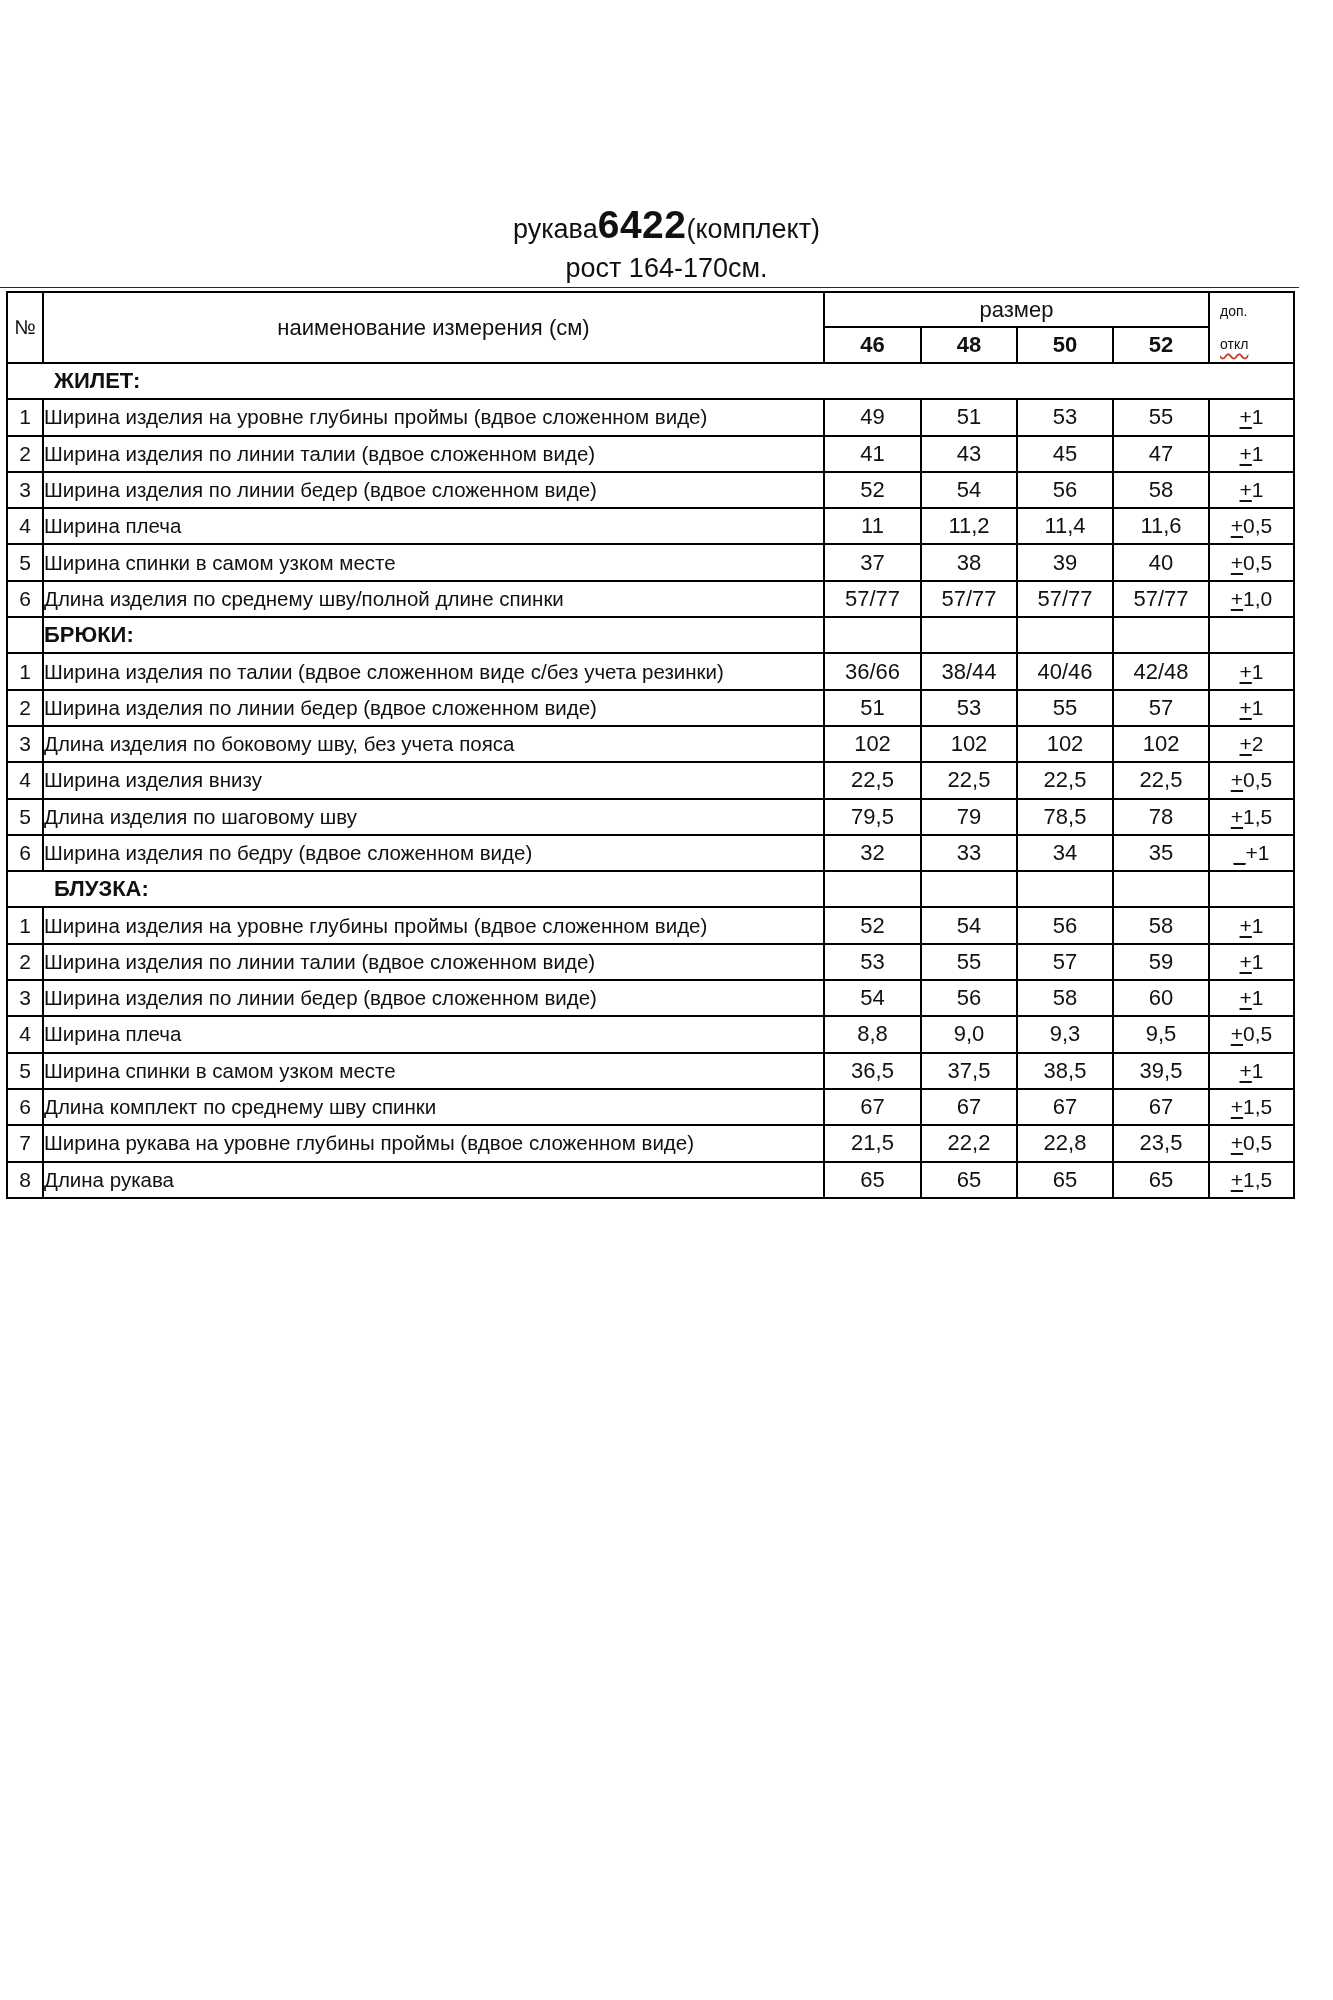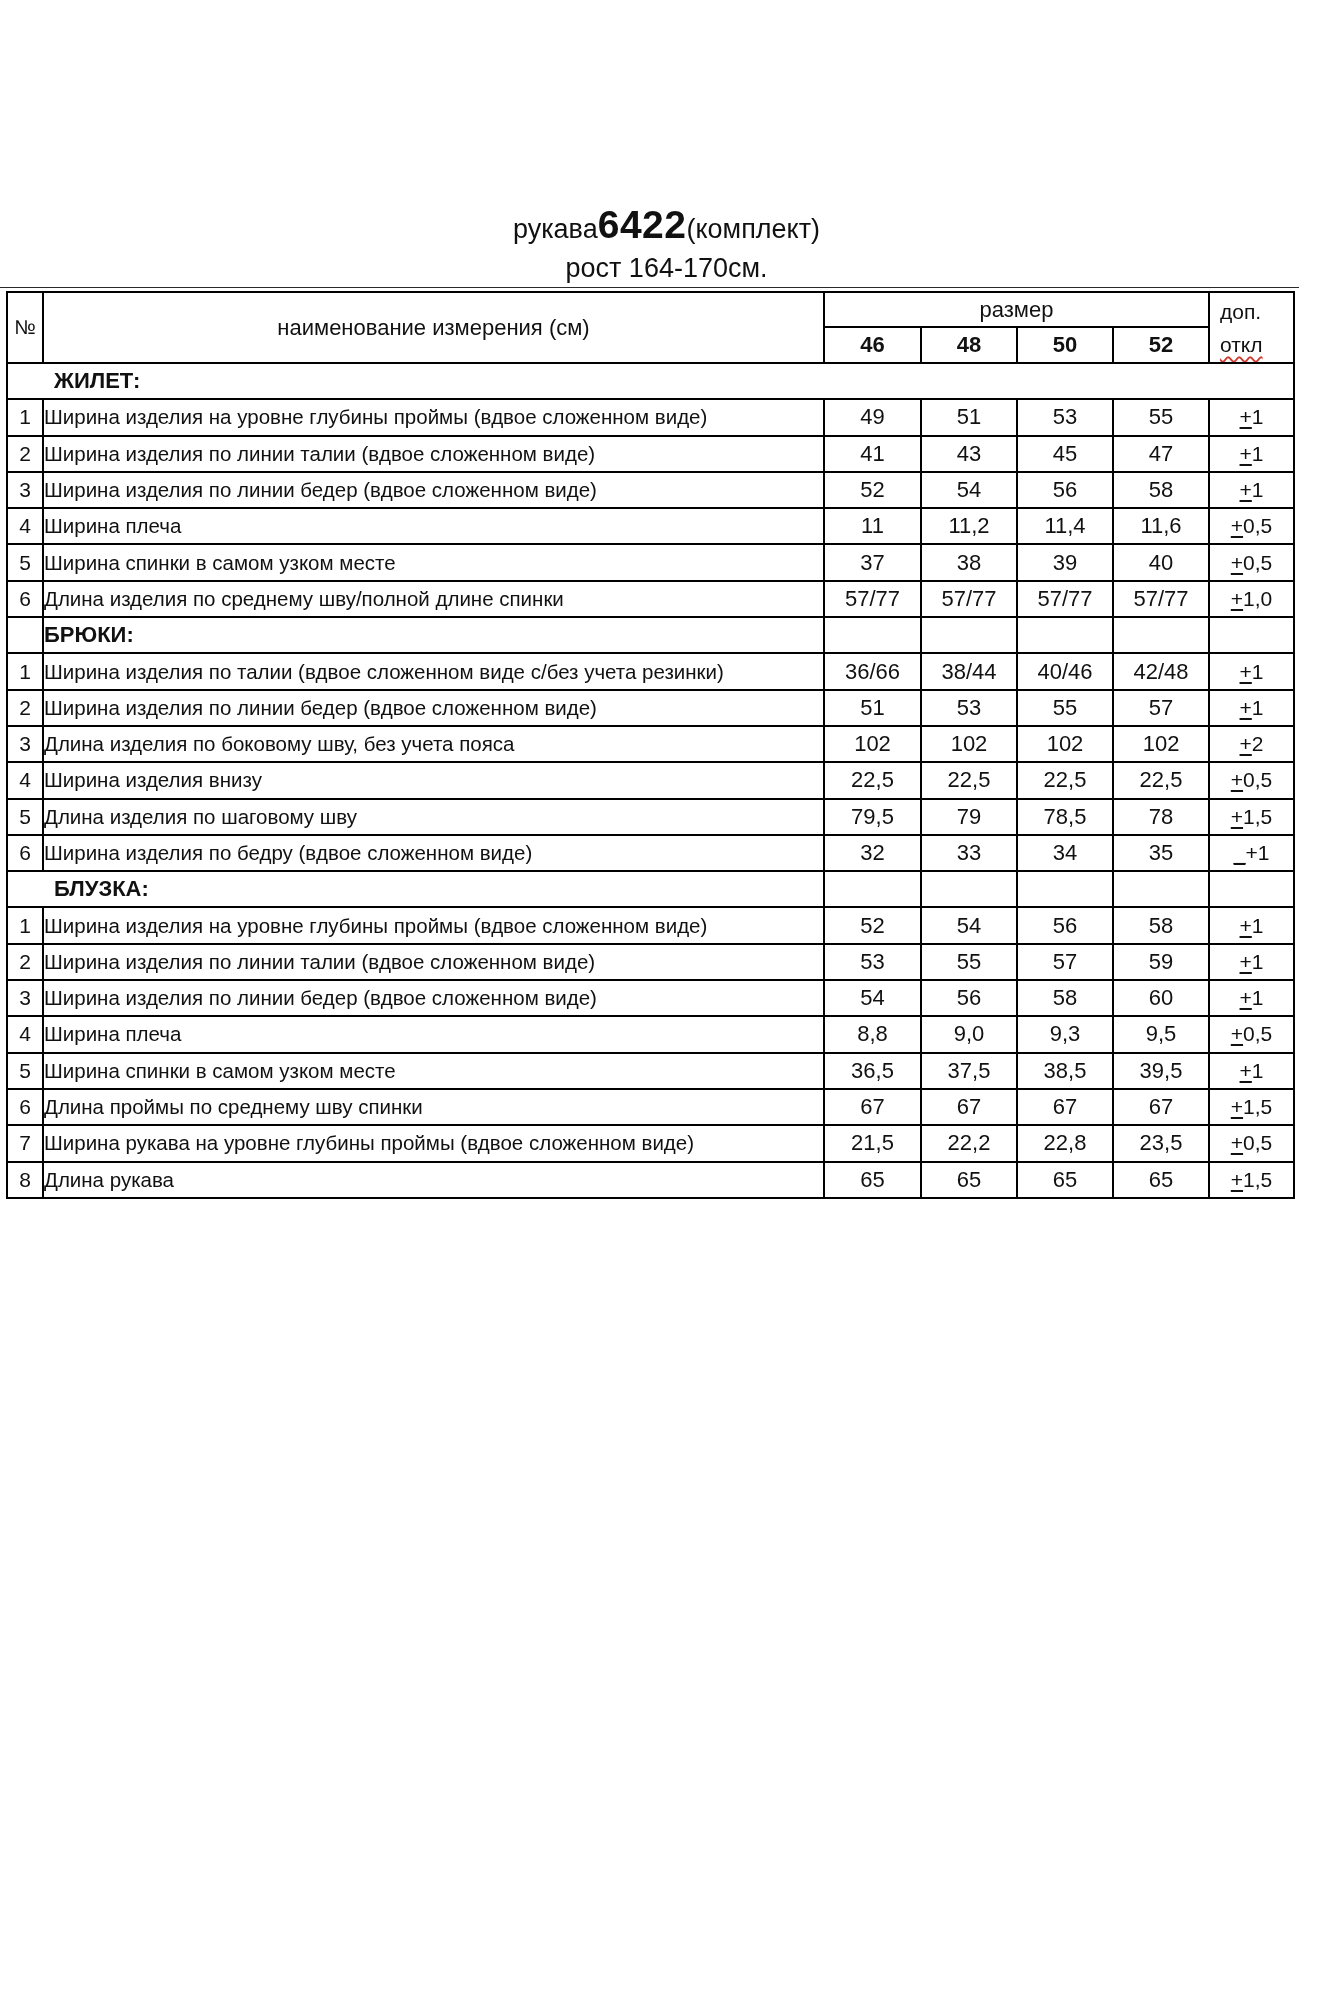--- a/index.html
+++ b/index.html
@@ -21,21 +21,21 @@
   table.spec th, table.spec td{border:2px solid #000;padding:0;vertical-align:middle;overflow:hidden;}
   thead tr.h1{height:35px;}
   thead tr.h2{height:36px;}
   tbody tr{height:36.3px;}
 
   th{font-weight:normal;}
   th.num-h{font-size:20px;text-align:center;vertical-align:top;padding-top:4px;}
   th.name-h{font-size:22px;text-align:center;vertical-align:top;padding-top:4px;margin-left:15px;}
   th.size-group-h{font-size:22px;text-align:center;}
   th.size-th{font-weight:bold;font-size:22px;text-align:center;border-radius:10px;}
-  th.dop-h{font-size:21px;text-align:left;vertical-align:middle;}
+  th.dop-h{font-size:14px;text-align:left;vertical-align:middle;}
   th.dop-h div{padding-left:10px;line-height:33px;white-space:nowrap;}
   .squiggle{text-decoration-line:underline;text-decoration-style:wavy;text-decoration-color:#cf3b2f;text-decoration-thickness:2px;text-underline-offset:4px;}
 
   td.numcell{font-size:21px;text-align:center;}
   td.name{font-size:20.5px;text-align:left;padding-left:10px;padding-right:6px;white-space:nowrap;}
   td.val{font-size:22px;text-align:center;white-space:nowrap;}
   td.dop{font-size:21px;text-align:center;white-space:nowrap;}
   td.section-label{font-weight:bold;font-size:22px;text-align:left;padding-left:10px;white-space:nowrap;margin-top:45px;}
   td.section-label.indented{padding-left:46px;}
   .pm-u{text-decoration:underline;text-decoration-thickness:2px;text-underline-offset:3px;}
@@ -248,21 +248,21 @@
           <td class="numcell">5</td>
           <td class="name">Ширина спинки в самом узком месте</td>
           <td class="val">36,5</td>
           <td class="val">37,5</td>
           <td class="val">38,5</td>
           <td class="val">39,5</td>
           <td class="dop"><span class="pm-u">+</span>1</td>
         </tr>
         <tr>
           <td class="numcell">6</td>
-          <td class="name">Длина проймы по среднему шву спинки</td>
+          <td class="name">Длина комплект по среднему шву спинки</td>
           <td class="val">67</td>
           <td class="val">67</td>
           <td class="val">67</td>
           <td class="val">67</td>
           <td class="dop"><span class="pm-u">+</span>1,5</td>
         </tr>
         <tr>
           <td class="numcell">7</td>
           <td class="name">Ширина рукава на уровне глубины проймы (вдвое сложенном виде)</td>
           <td class="val">21,5</td>

